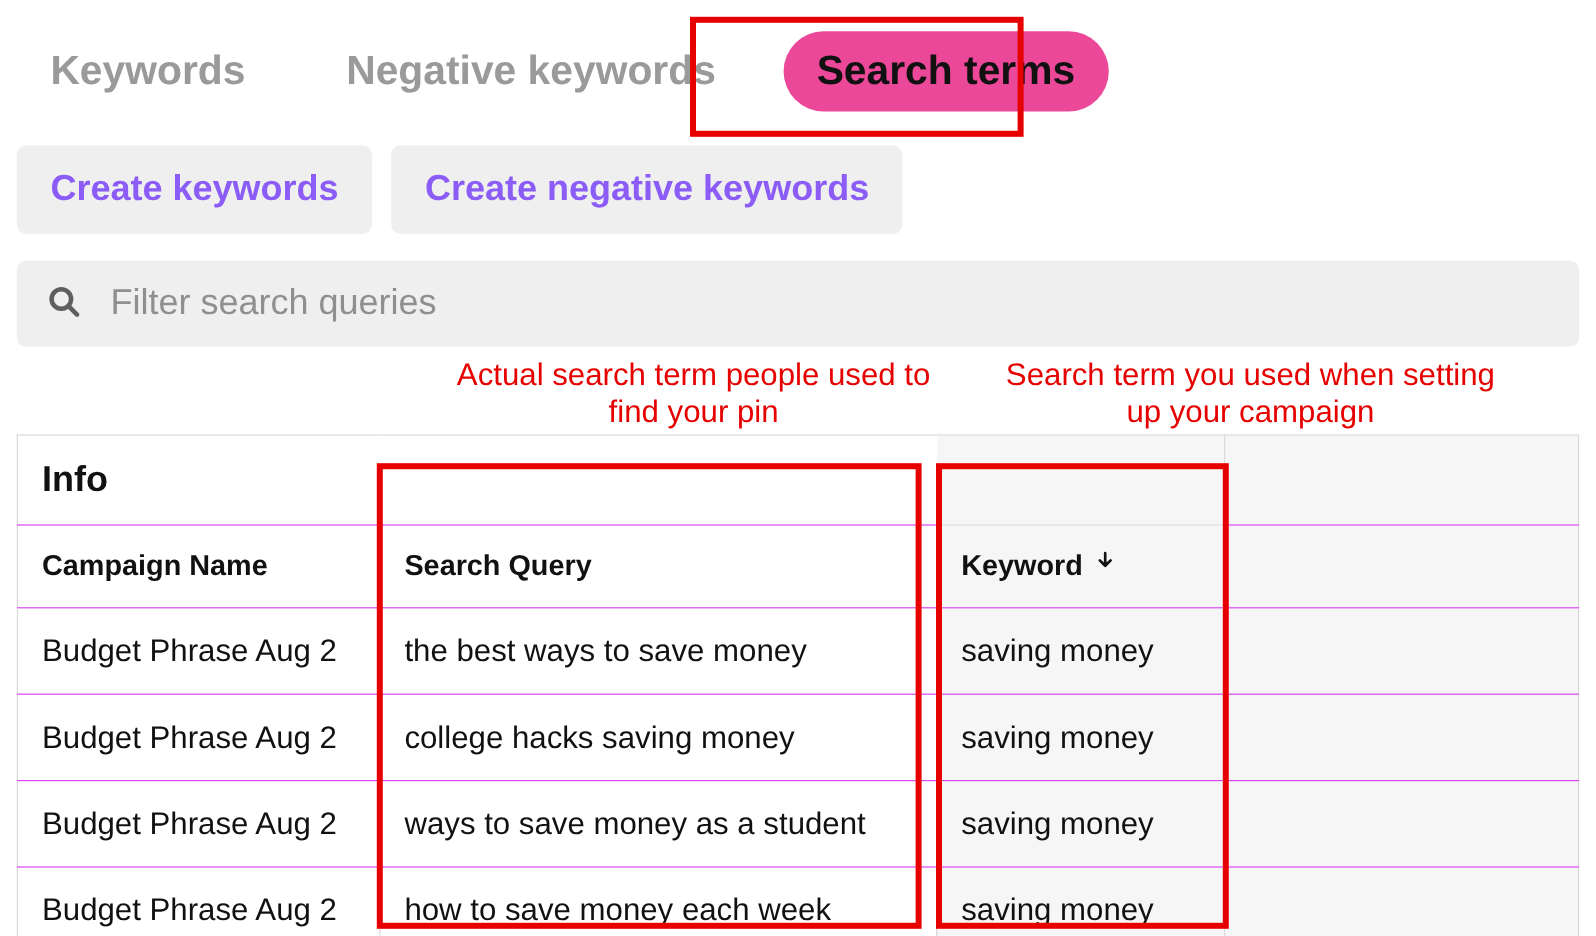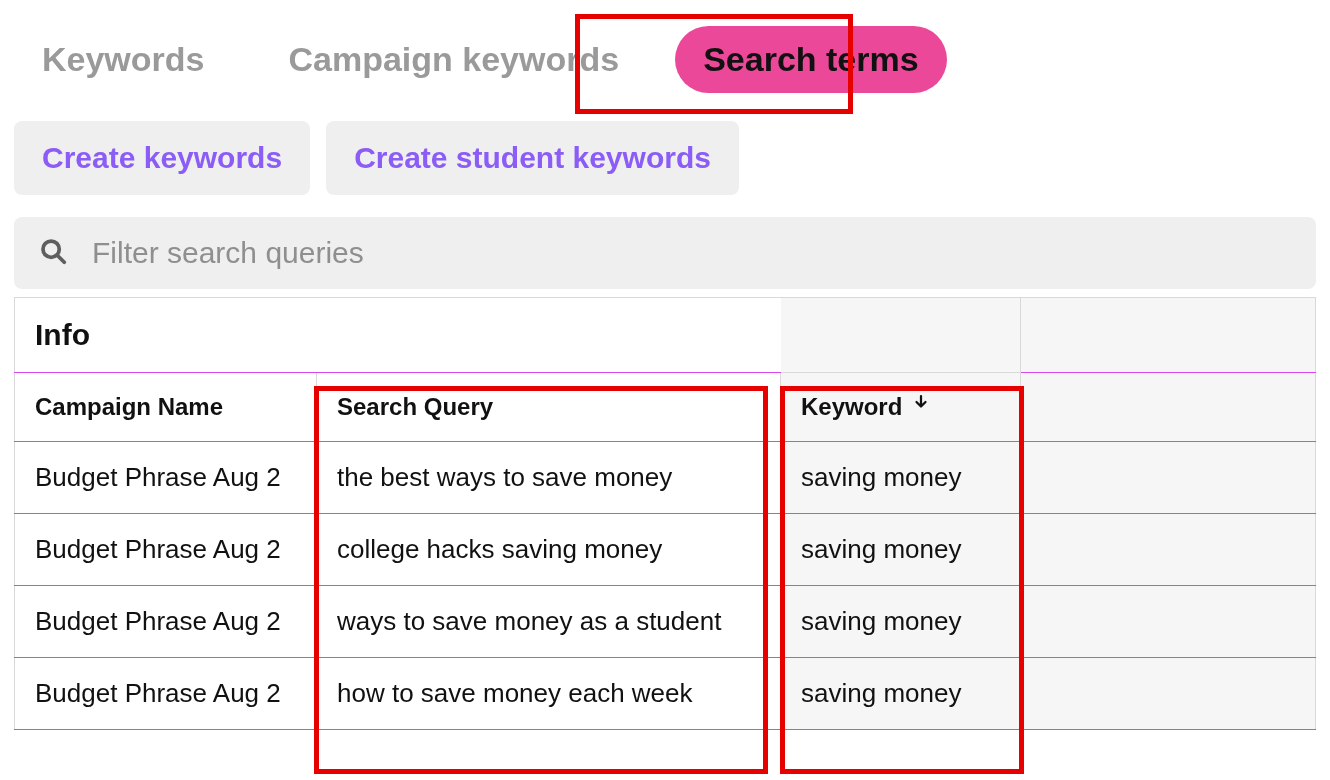--- a/index.html
+++ b/index.html
@@ -78,39 +78,44 @@
   .hl { position: absolute; border: 5px solid #e60000; pointer-events: none; }
 
 </style>
 </head>
 <body>
 
 <div class="wrap">
 
   <div class="tabs">
     <div class="tab">Keywords</div>
-    <div class="tab">Campaign keywords</div>
+    <div class="tab">Negative keywords</div>
     <div class="tab active">Search terms</div>
   </div>
 
   <div class="toolbar">
     <button class="btn">Create keywords</button>
-    <button class="btn">Create student keywords</button>
+    <button class="btn">Create negative keywords</button>
   </div>
 
   <div class="filter">
     <span>
       <svg width="30" height="30" viewBox="0 0 24 24" fill="none">
           <circle cx="10.5" cy="10.5" r="6.5" stroke="#5f5f5f" stroke-width="3"></circle>
           <line x1="15.8" y1="15.8" x2="21" y2="21" stroke="#5f5f5f" stroke-width="3" stroke-linecap="round"></line>
         </svg>
     </span>
     <input type="text" placeholder="Filter search queries" style="">
   </div>
 
+  <div class="annot-row">
+    <div style="width:320px"></div>
+    <div class="annot" style="width:440px">Actual search term people used to find your pin</div>
+    <div class="annot" style="width:440px">Search term you used when setting up your campaign</div>
+  </div>
 
   <table class="data">
     <colgroup>
       <col class="c-campaign">
         <col class="c-query">
         <col class="c-keyword">
         <col class="c-rest">
     </colgroup>
     <thead>
       <tr>

